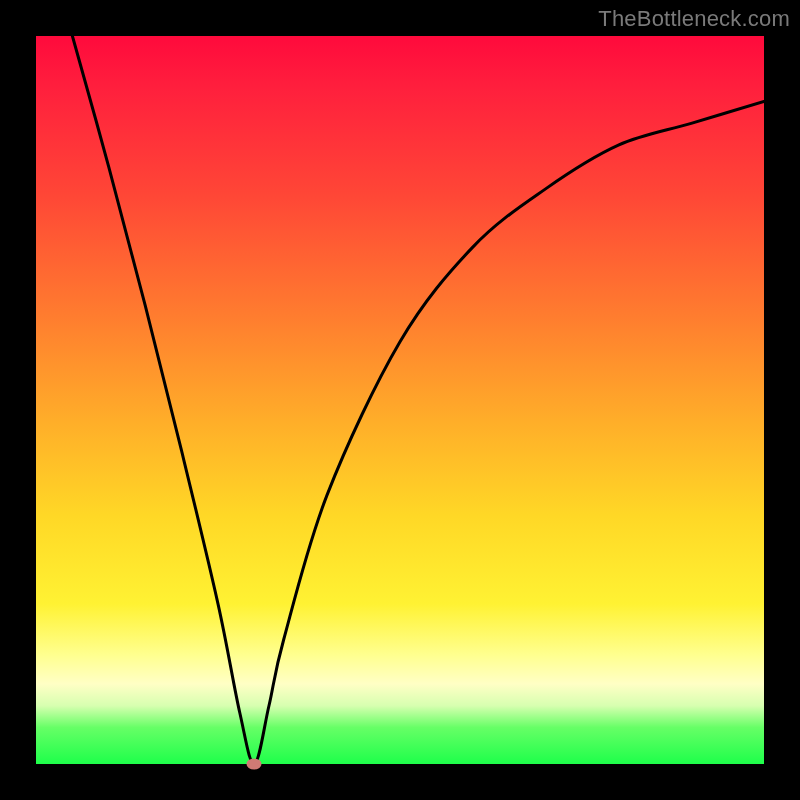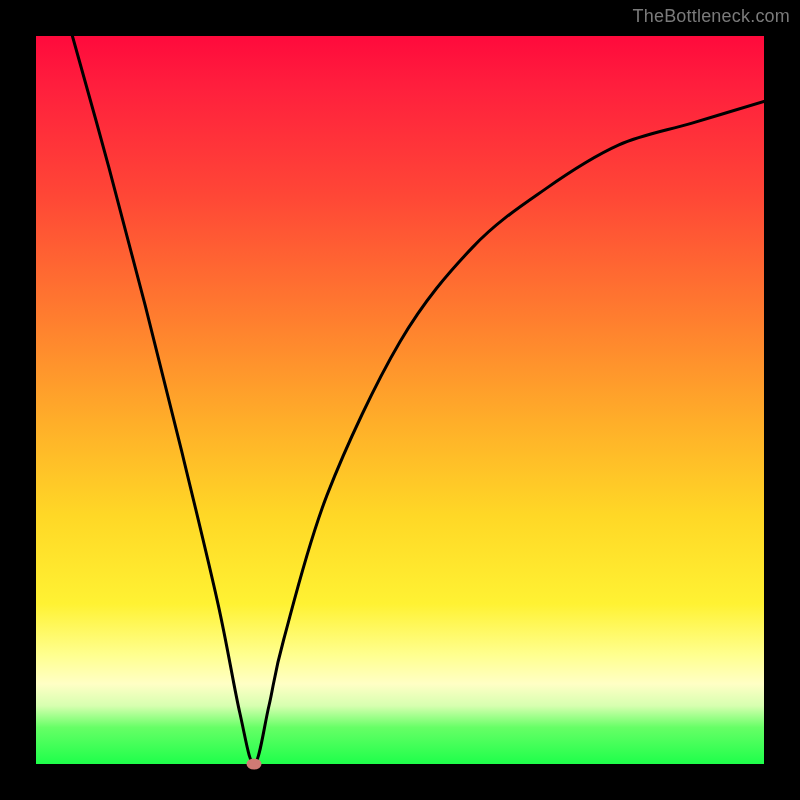--- a/index.html
+++ b/index.html
@@ -36,21 +36,21 @@
       #ffffc5 89%,
       #d7ffb0 92%,
       #66ff66 95%,
       #1eff4a 100%
     );
   }
   .watermark {
     position: absolute;
     top: 6px;
     right: 10px;
-    font-size: 18px;
+    font-size: 22px;
     font-weight: 500;
     color: #7a7a7a;
     letter-spacing: 0.2px;
     user-select: none;
   }
   svg.curve {
     position: absolute;
     left: 0;
     top: 0;
     width: 728px;

